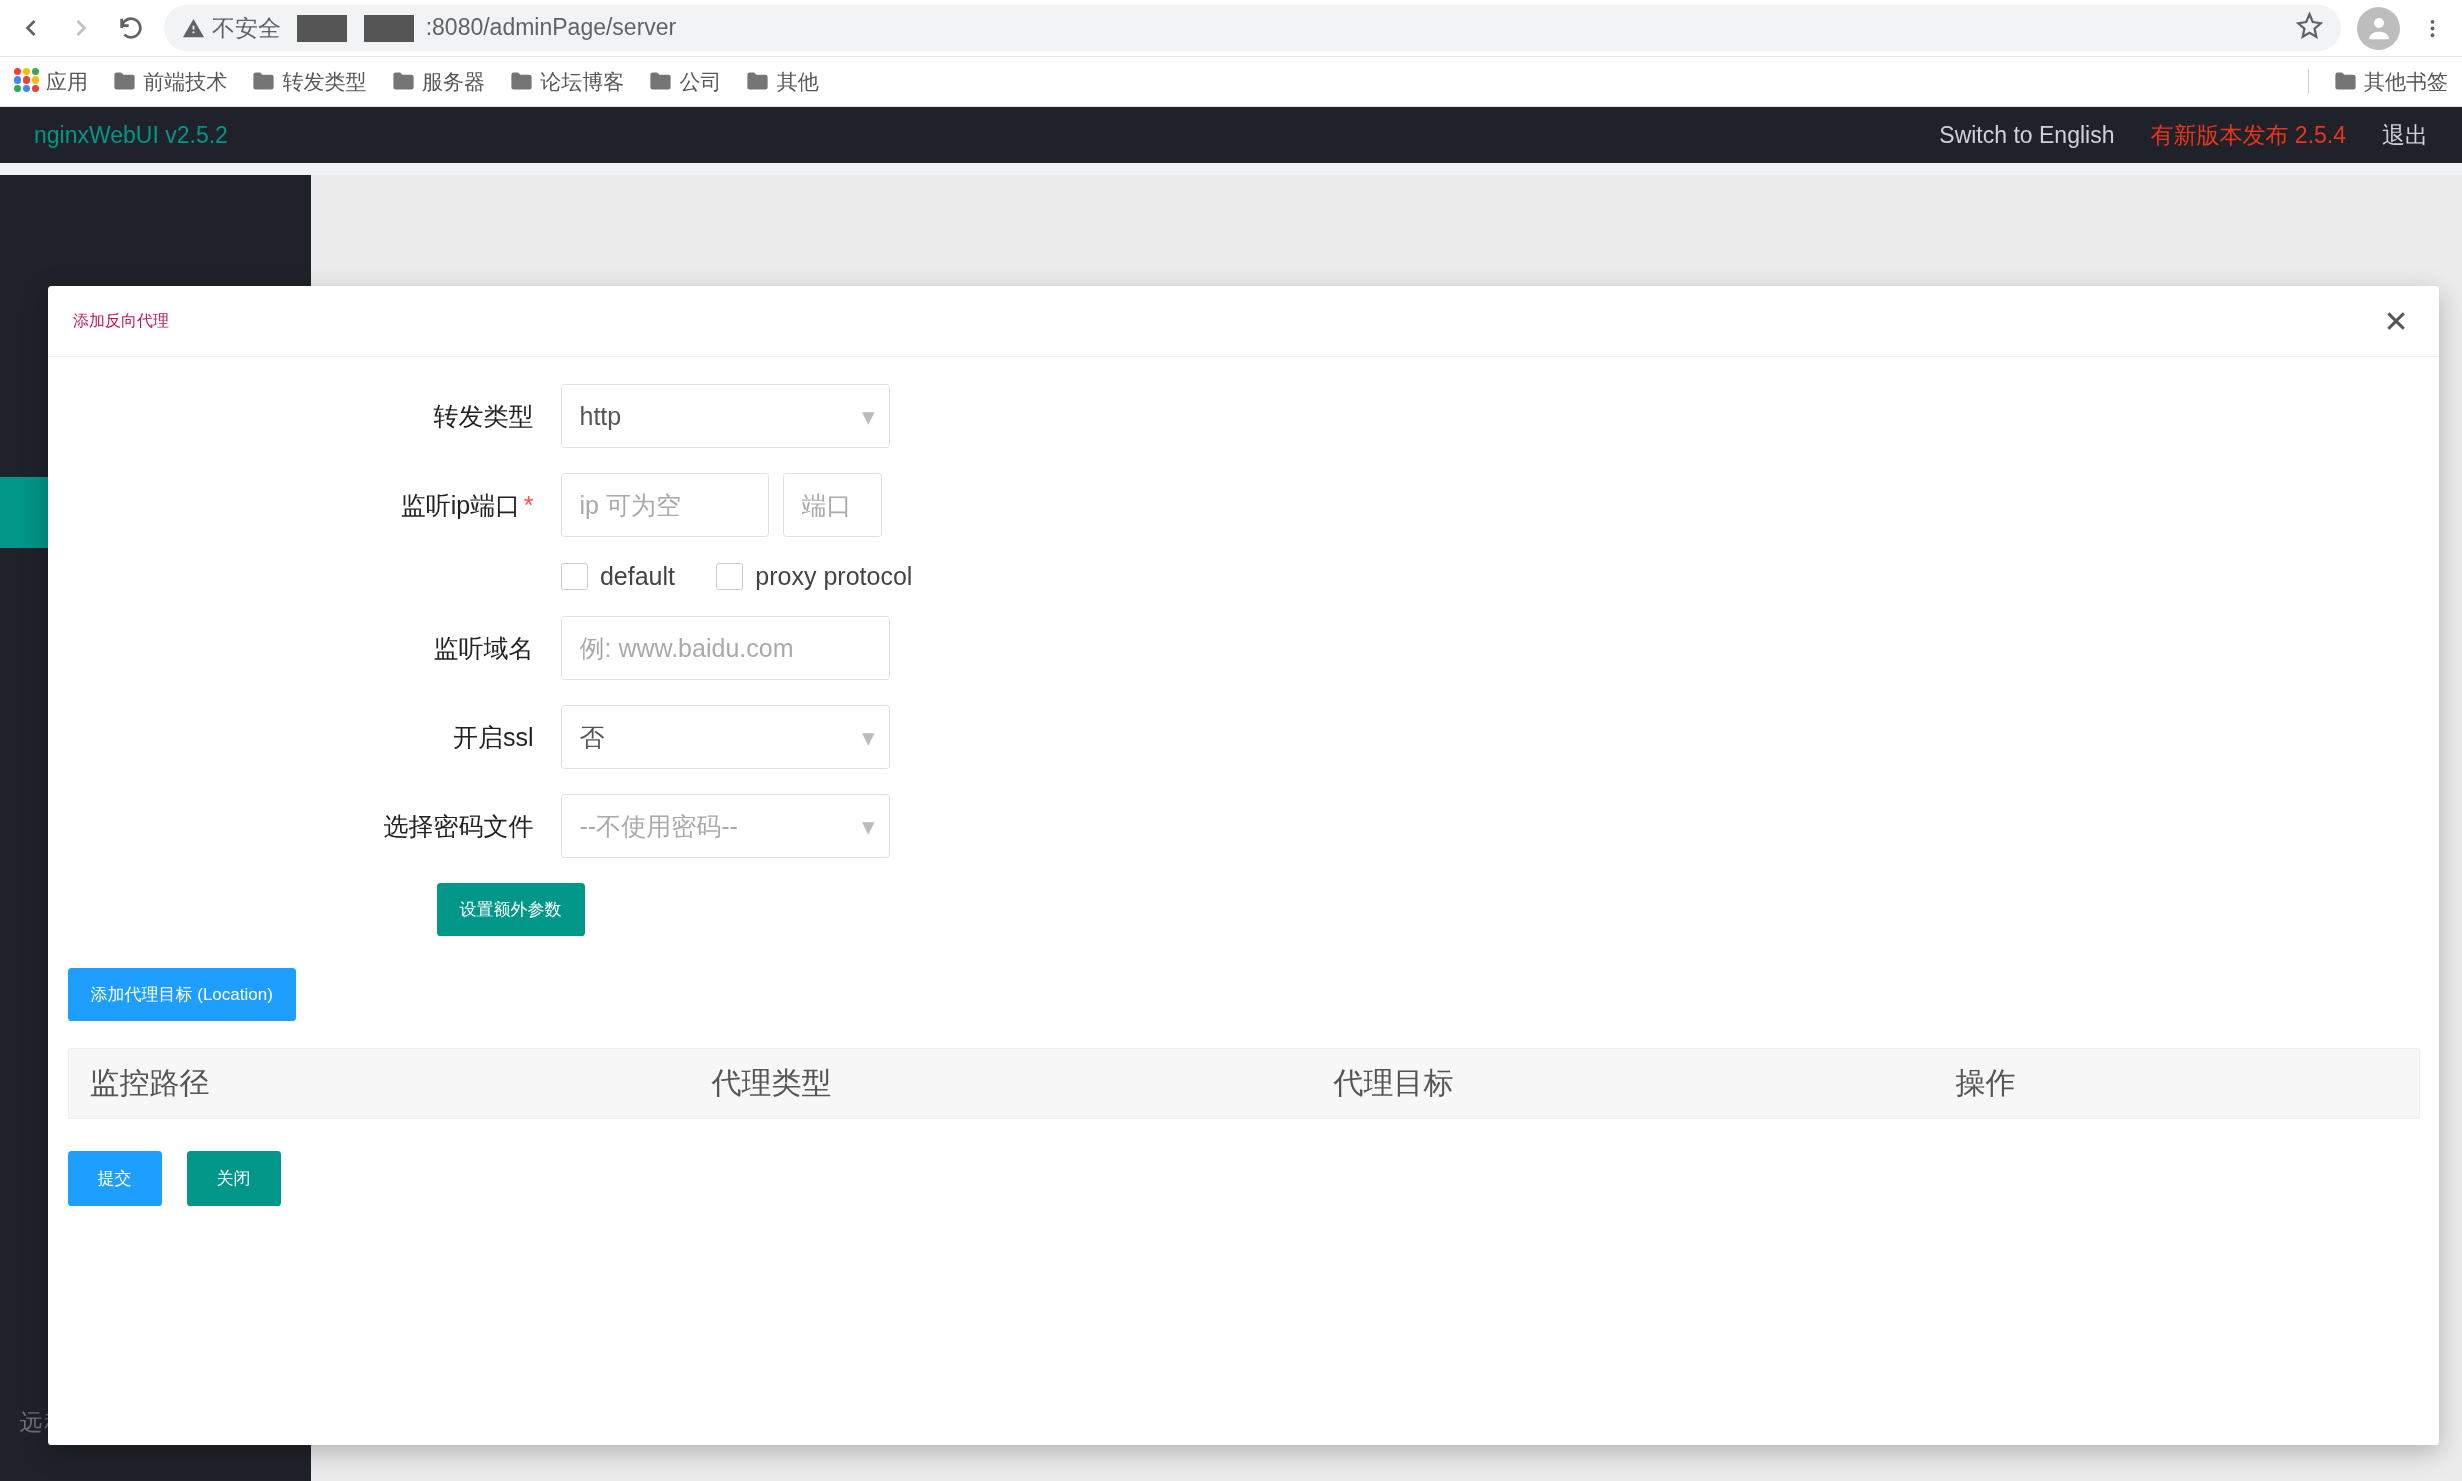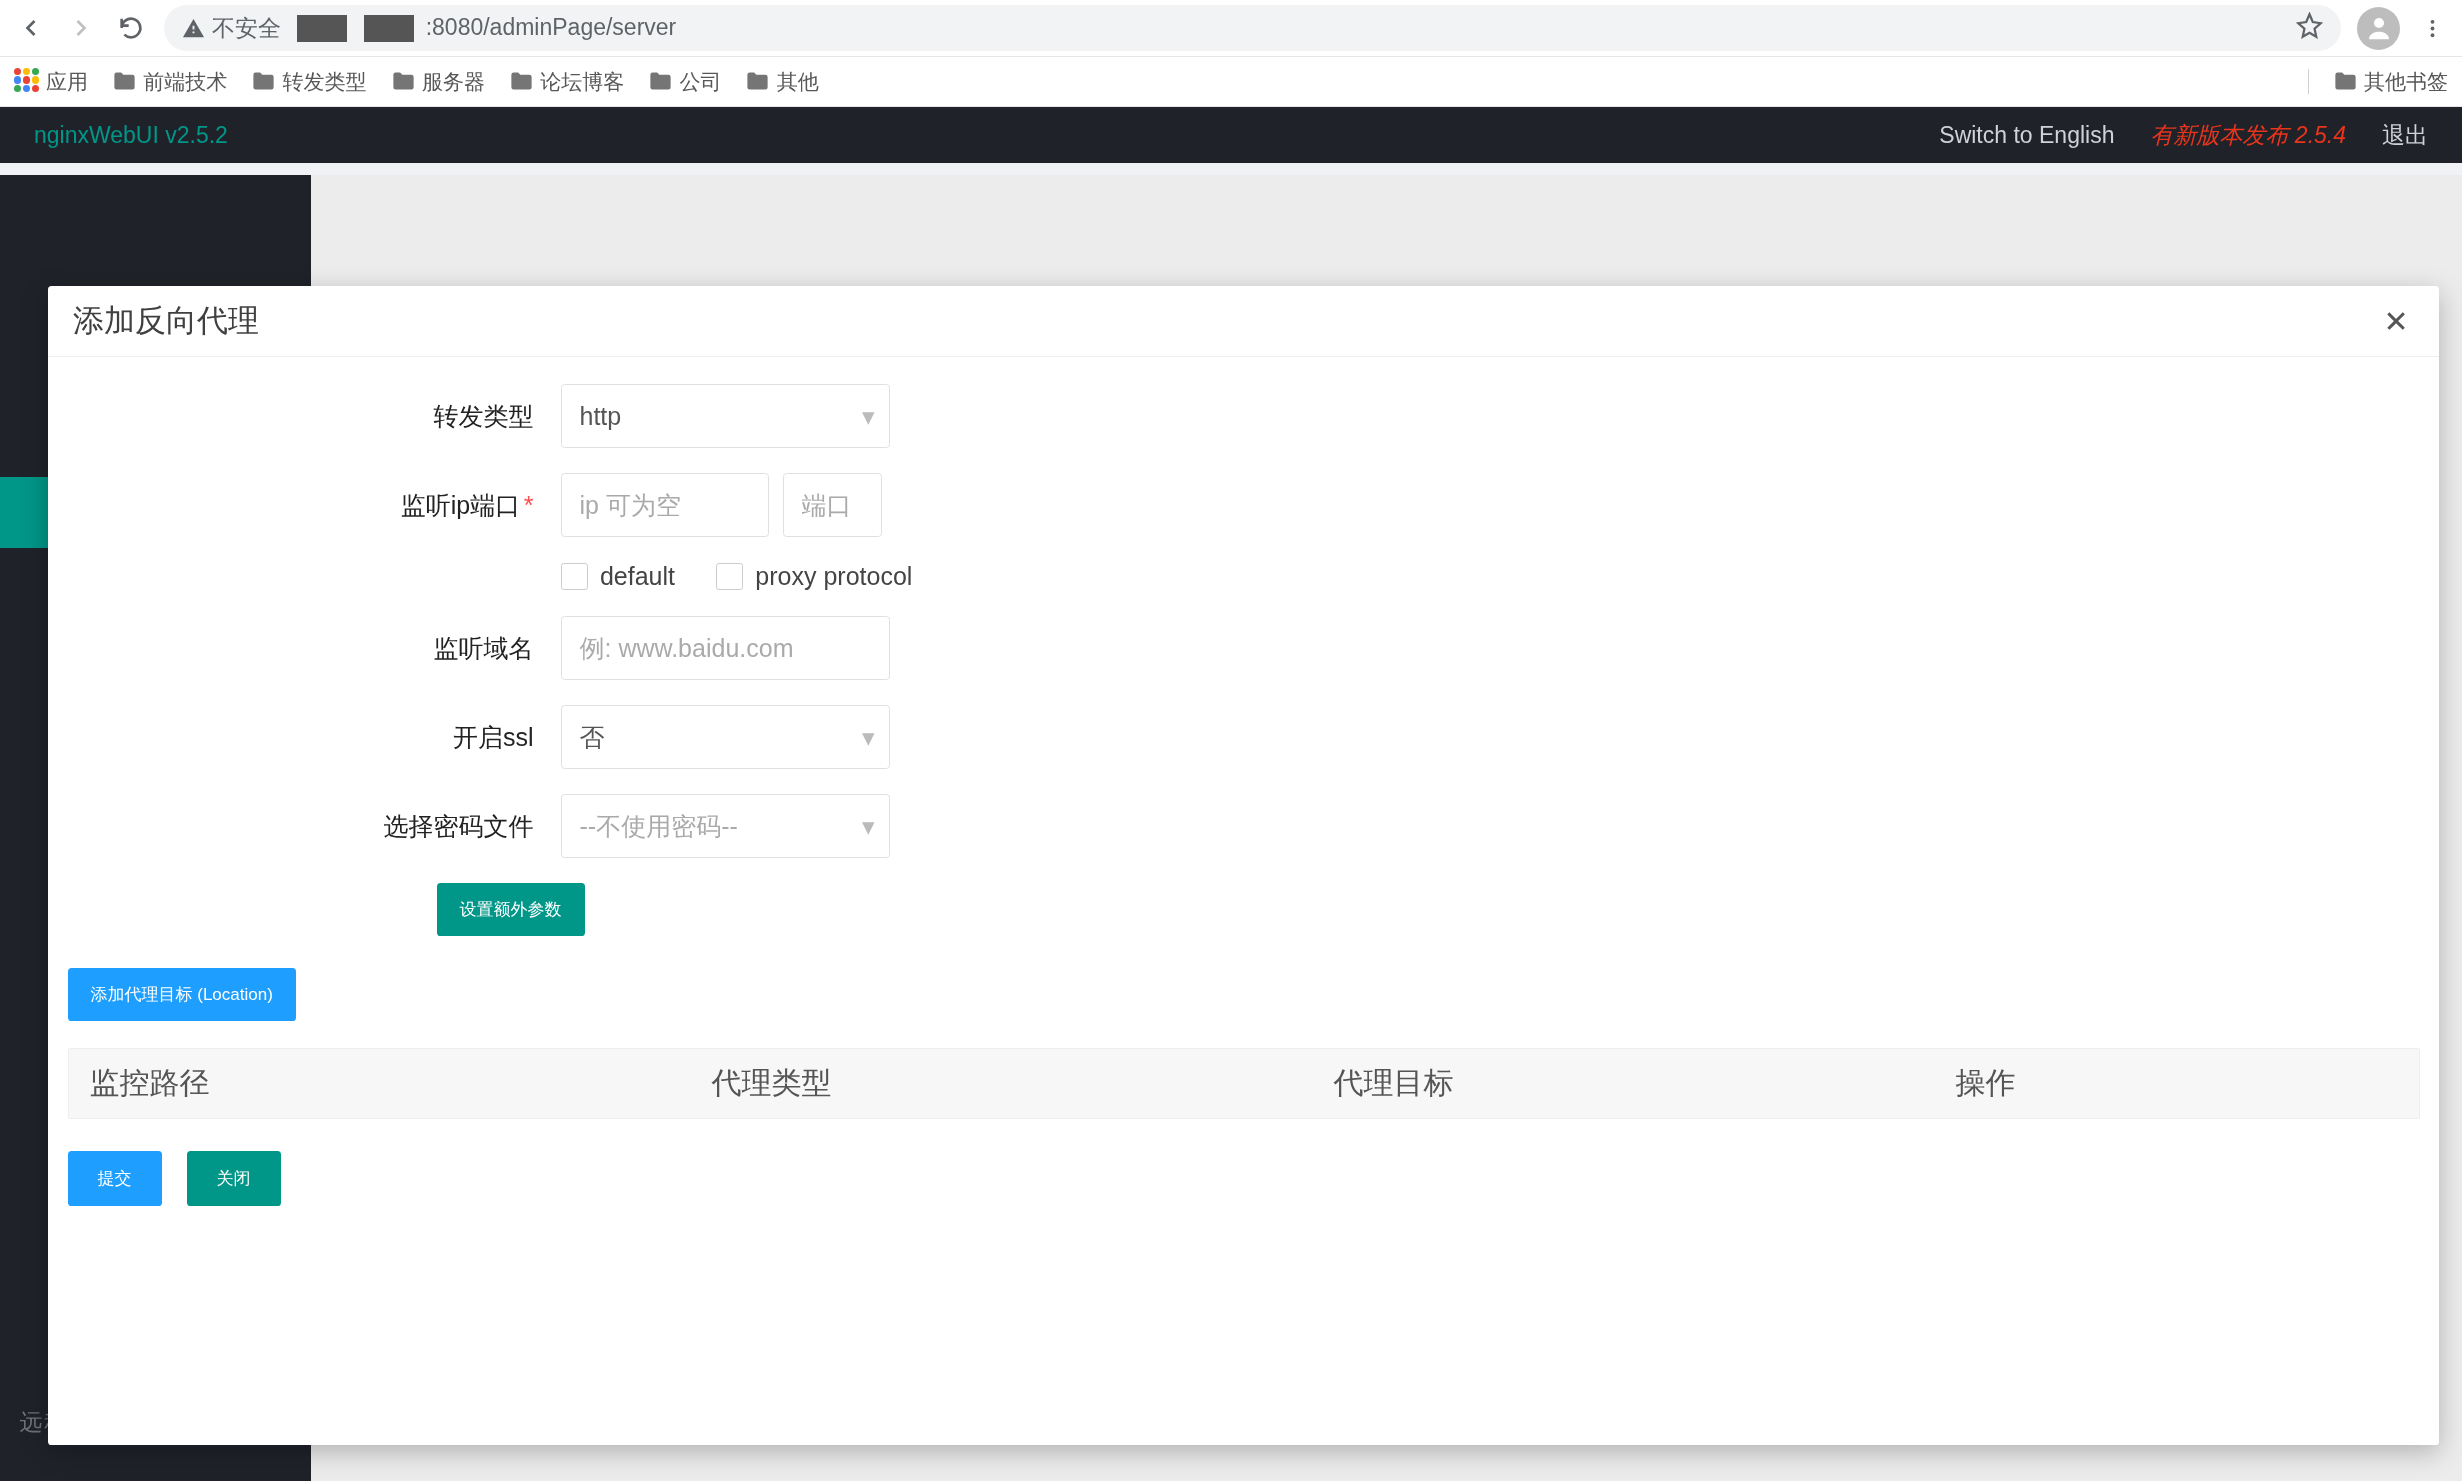--- a/index.html
+++ b/index.html
@@ -29,31 +29,31 @@
     .bm-folder svg { width: 27px; height: 27px; color:#757575; }
     .bm-sep { flex: 1; }
     .bm-divider { width: 0.9px; height: 25px; background: #d0d0d0; }
 
     
     .app-wrap { position: relative; width: 100%; height: calc(100% - 107px); background: #f0f2f5; }
     .app-header { height: 56px; background: #20222a; color: #cfd2d8; display: flex; align-items: center; padding: 0 34px; gap: 36px; font-size: 23px; }
     .brand { color: #009688; font-weight: 500; }
     .app-header .spacer { flex: 1; }
     .hdr-link { color: #cfd2d8; }
-    .hdr-warn { color: #e8351b; font-style: italic; }
+    .hdr-warn { color: #e8351b; }
     .app-sidebar { position: absolute; left: 0; top: 68px; bottom: 0; width: 311px; background: #20222a; }
     .sb-body { padding-top: 302px; }
     .sb-item { height: 71px; background: #009688; }
     .sb-text { position:absolute; bottom:44px; left:19.5px; color:#6e717a; font-size:23px; letter-spacing:1.8px;}
     .app-main { position: absolute; left: 311px; right: 0; top: 68px; bottom: 0; background: #ececec; }
 
     
     .modal { position: absolute; left: 48px; right: 23px; top: 179px; bottom: 37px; background: #fff; border-radius: 3.6px; box-shadow: 0 7px 27px rgba(0,0,0,.25); display: flex; flex-direction: column; overflow: hidden; }
     .modal-header { height: 71px; display: flex; align-items: center; padding: 0 25px; border-bottom: 0.9px solid #eee; }
-    .modal-title { font-size: 31px; color: #404040; }
+    .modal-title { font-size: 16px; color: #be185d; }
     .modal-close { margin-left: auto; width: 36px; height: 36px; display: flex; align-items: center; justify-content: center; color: #555; cursor: pointer; font-size: 30px; }
     .modal-body { flex: 1; padding: 27px 19.5px 27px 19.5px; overflow: auto; }
 
     
     .form-row { display: flex; align-items: center; margin-bottom: 25px; }
     .form-label { width: 493px; text-align: right; padding-right: 27px; font-size: 25px; color: #222; }
     .form-label .req { color: #ff4d4f; margin-left: 3.6px; }
     .ctl { display: flex; align-items: center; gap: 14px; }
     .select, .input { height: 64px; border: 0.9px solid #e0e0e0; border-radius: 3.6px; background: #fff; font-size: 25px; color: #555; display: flex; align-items: center; padding: 0 18px; }
     .select { position: relative; cursor: pointer; }

